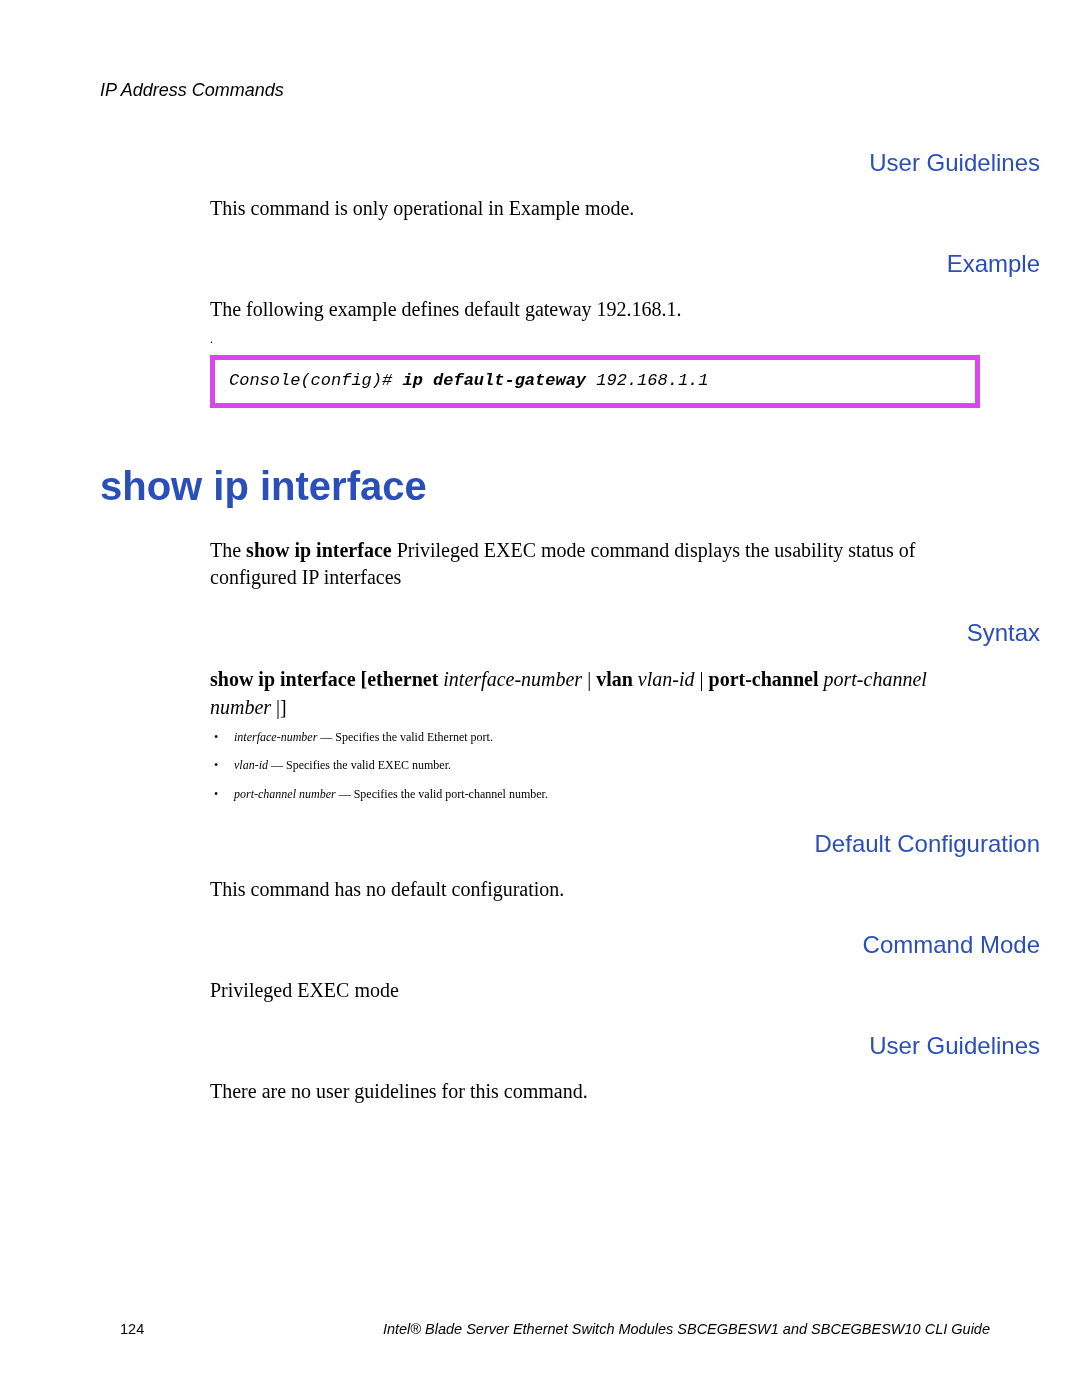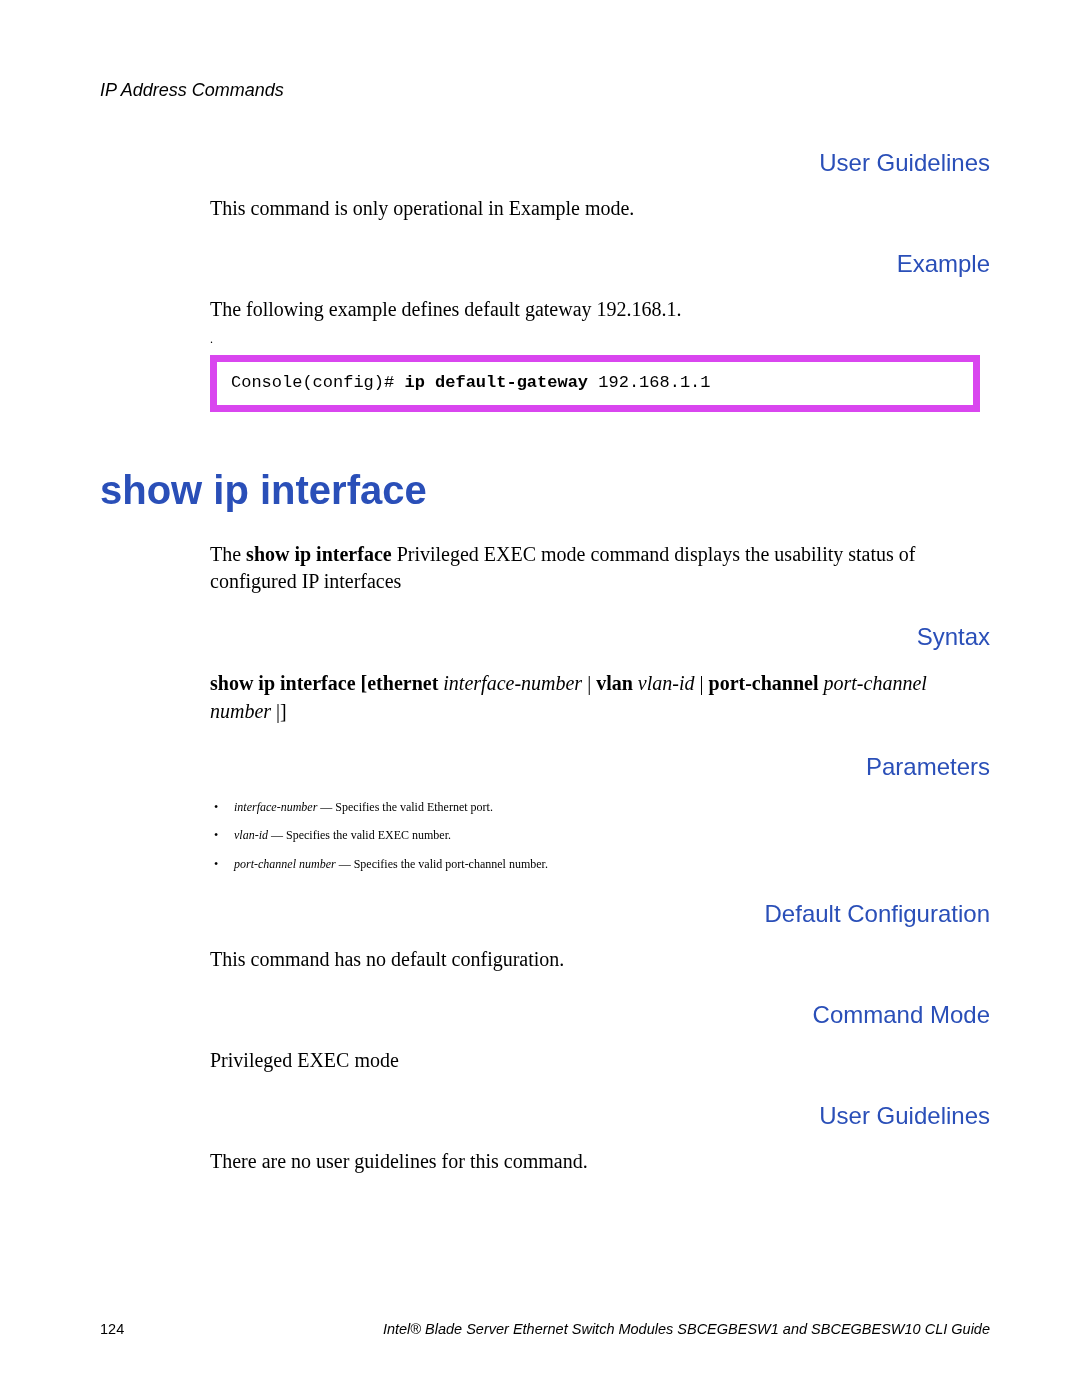--- a/index.html
+++ b/index.html
@@ -1,46 +1,47 @@
 <!DOCTYPE html>
 <html><head>
   <meta charset="utf-8">
   <style>
     * { margin: 0; padding: 0; box-sizing: border-box; }
     html, body { width: 1080px; height: 1397px; background: #fff; font-family: "Times New Roman", Times, serif; color: #000; }
-    .page { position: relative; width: 1080px; height: 1397px; padding: 80px 90px 0 100px; }
+    .page { position: relative; width: 1080px; height: 1397px; padding: 80px 40px 0 100px; }
     .running-head { font-style: italic; font-size: 18px; margin-bottom: 48px; font-family: Arial, Helvetica, sans-serif;}
     .section-h { color: #2a4fb8; font-family: Arial, Helvetica, sans-serif; font-size: 24px; font-weight: 400; margin-top: 28px; margin-bottom: 18px; text-align: right; }
     .command-h { color: #2a4fb8; font-family: Arial, Helvetica, sans-serif; font-size: 40px; font-weight: 700; margin-top: 56px; margin-bottom: 28px; letter-spacing: 0px;}
     .body-block { margin-left: 110px; max-width: 770px; font-size: 20px; line-height: 1.35; }
     .body-block p { margin-bottom: 8px; }
     .dot { font-size: 12px; margin-top: 6px; margin-bottom: 14px;}
     .codebox {
-      border: 7px solid #d946ef;
+      border: 5px solid #d946ef;
       padding: 10px 14px;
       font-family: "Courier New", Courier, monospace;
       font-size: 17px;
       white-space: pre;
       margin-top: 0;
       margin-bottom: 10px;
+      font-style: italic;
     }
     .codebox .b { font-weight: 700; }
     .syntax-line { font-size: 20px; line-height: 1.4; }
     .syntax-line .bold { font-weight: 700; }
     .syntax-line .ital { font-style: italic; }
     ul.params { list-style: none; margin-top: 4px;}
     ul.params li { position: relative; padding-left: 24px; margin-bottom: 12px; font-size: 12px; line-height: 1.35;}
     ul.params li::before { content: "•"; position: absolute; left: 4px; top: 0; }
     ul.params li .term { font-style: italic; }
     .footer {
       position: absolute; left: 100px; right: 90px; bottom: 60px;
       display: flex; justify-content: space-between; align-items: baseline;
       font-family: Arial, Helvetica, sans-serif; font-size: 14.5px;
     }
-    .footer .pg { font-style: normal; }
+    .footer .pg { font-style: normal; margin-left: 20px; }
     .footer .title { font-style: italic; text-align: right; flex: 1; margin-left: 40px;}
   </style>
 </head>
 <body>
 
 <div class="page">
 
   <div class="running-head">IP Address Commands</div>
 
   <div class="section-h">User Guidelines</div>
@@ -62,21 +63,20 @@
     </p>
   </div>
 
   <div class="section-h">Syntax</div>
   <div class="body-block">
     <p class="syntax-line">
       <span class="bold">show ip interface </span><span class="bold">[</span><span class="bold">ethernet </span><span class="ital">interface-number</span><span> | </span><span class="bold">vlan </span><span class="ital">vlan-id</span><span> | </span><span class="bold">port-channel </span><span class="ital">port-channel number</span><span> |]</span>
     </p>
   </div>
 
-  <div class="section-h">Parameters</div>
   <div class="body-block">
     <ul class="params">
       <li><span class="term">interface-number</span><span> — Specifies the valid Ethernet port.</span></li>
       <li><span class="term">vlan-id</span><span> — Specifies the valid EXEC number.</span></li>
       <li><span class="term">port-channel number</span><span> — Specifies the valid port-channel number.</span></li>
     </ul>
   </div>
 
   <div class="section-h">Default Configuration</div>
   <div class="body-block">

